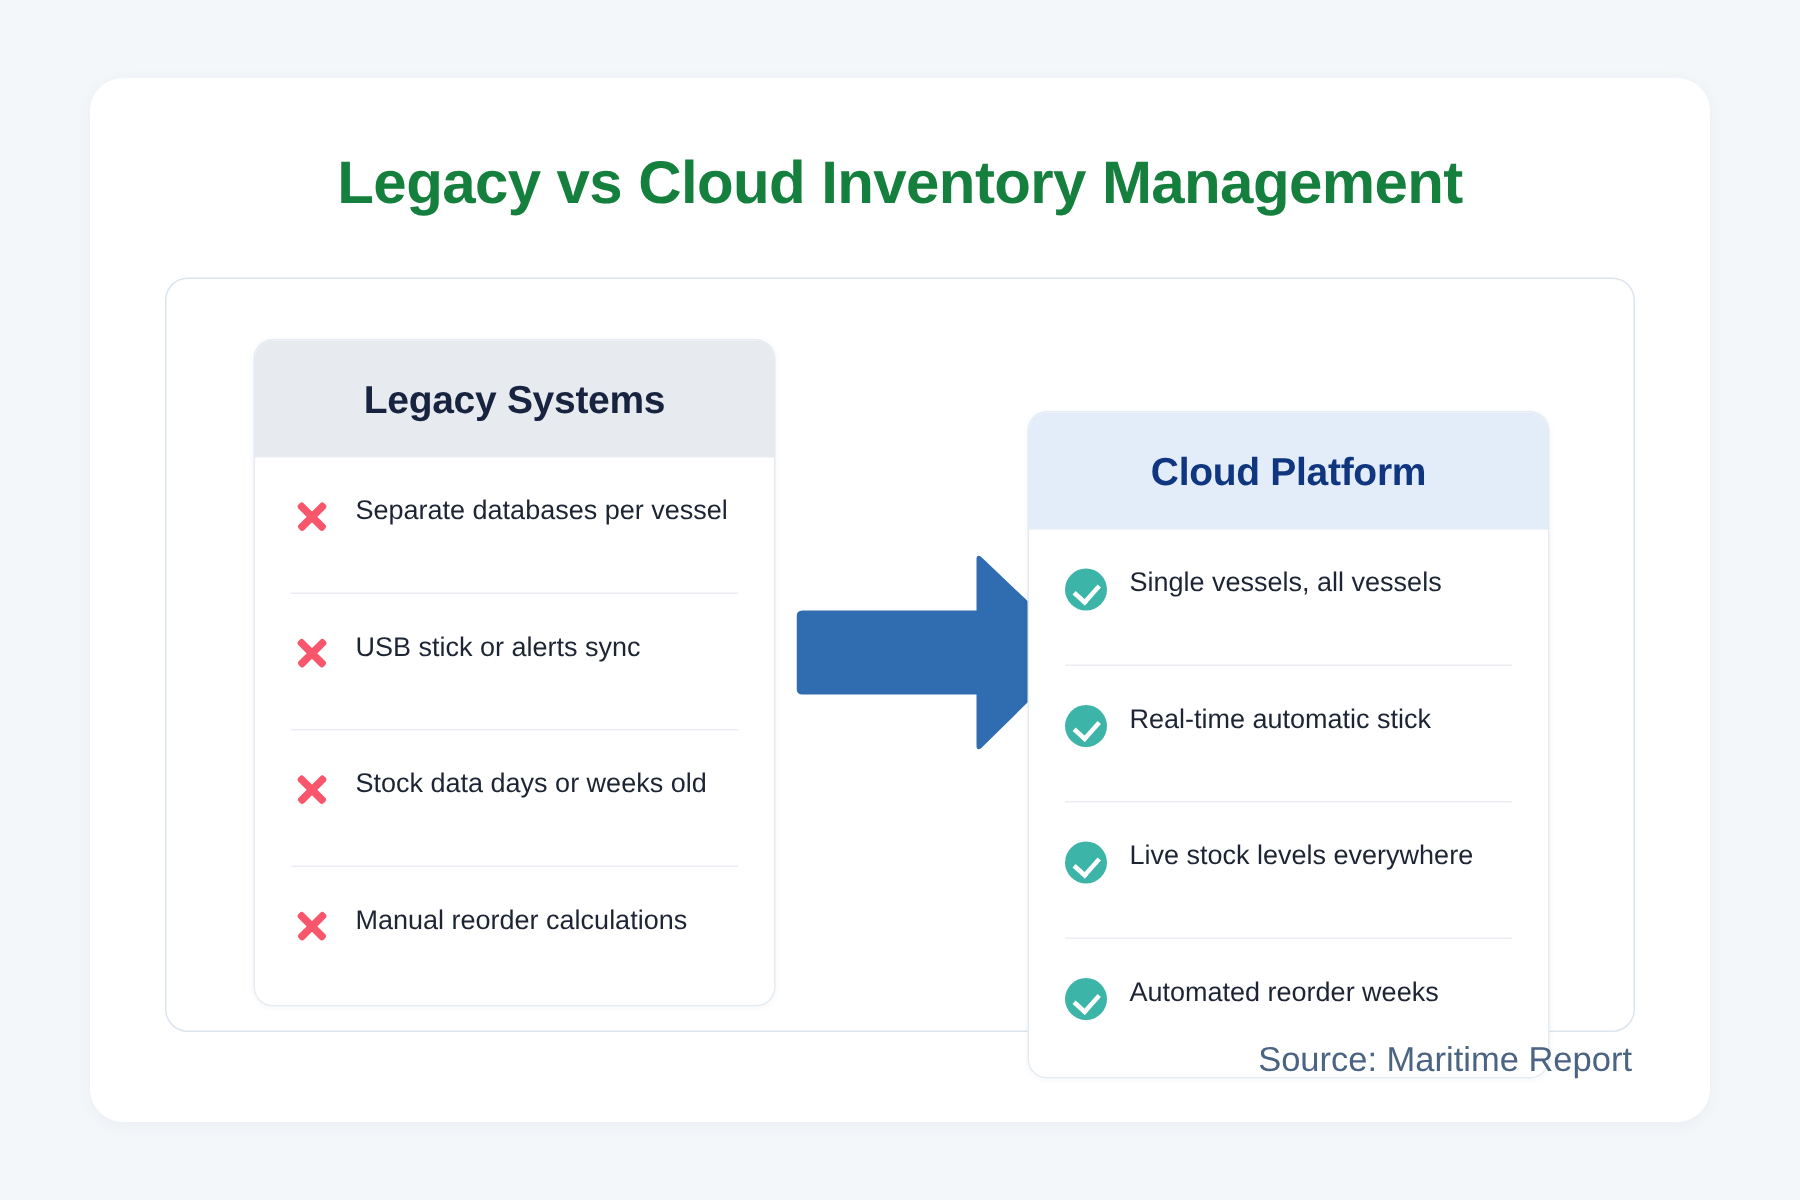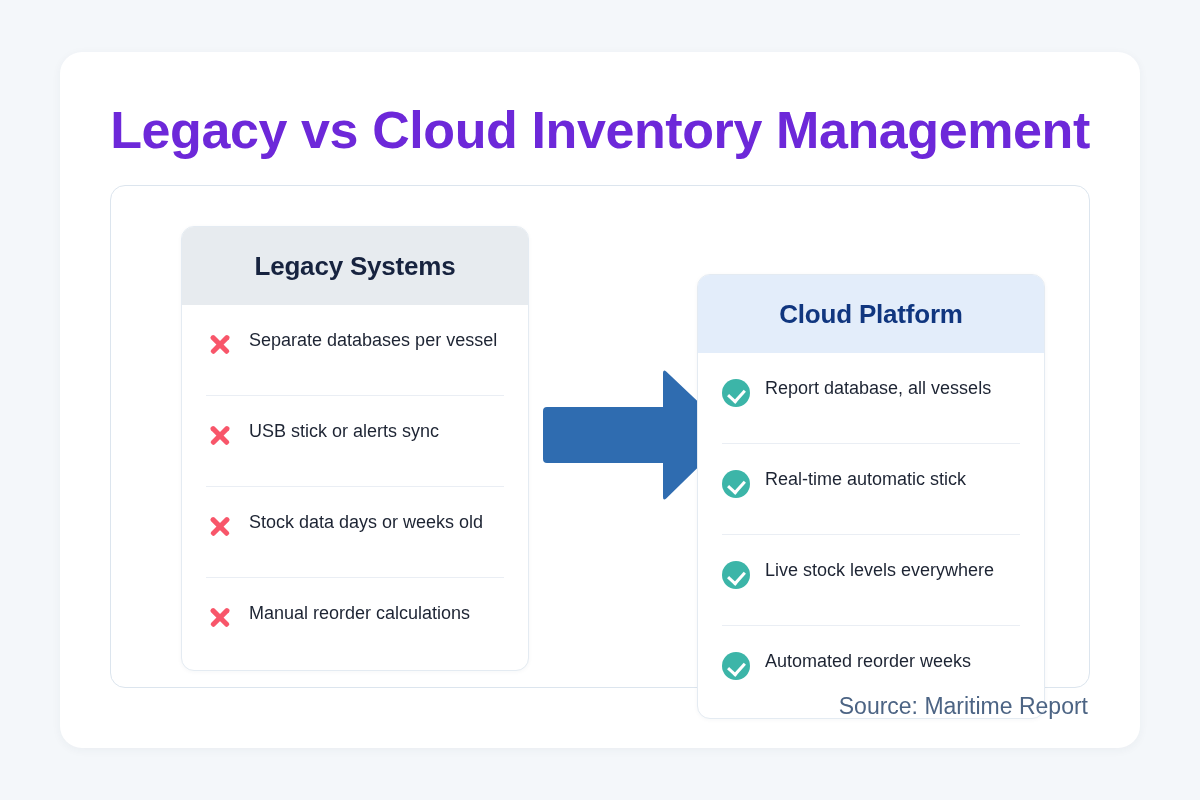--- a/index.html
+++ b/index.html
@@ -32,41 +32,41 @@
     box-shadow: 0 2px 10px rgba(36, 55, 85, 0.05);
   }
 
   
   .title {
     position: absolute;
     left: 0;
     top: 48px;
     width: 100%;
     text-align: center;
-    font-size: 52px;
+    font-size: 40px;
     font-weight: bold;
     letter-spacing: -0.4px;
-    color: #6d28d9;
+    color: #15803d;
   }
 
   
   .panel {
     position: absolute;
     left: 50px;
     top: 133px;
     width: 980px;
     height: 503px;
     border: 1.4px solid #dce5ee;
     border-radius: 15px;
   }
 
   
   .columns {
     position: absolute;
-    left: 12px;
+    left: 0;
     top: 0;
     width: 100%;
     height: 100%;
   }
 
   .col {
     position: absolute;
     top: 40px;
     width: 348px;
     height: 445px;
@@ -216,21 +216,21 @@
             <path d="M4 38 h116 V4 q0-4 3.2-1.6 L186 62 q4 3 0 6 L123.2 129.6 Q120 132 120 128 V94 H4 q-4 0-4-4 V42 q0-4 4-4 Z" fill="#2f6cb0"></path>
           </svg>
         </div>
 
         <div class="col col-cloud">
           <div class="col-head head-cloud">Cloud Platform</div>
           <div class="col-body">
 
             <div class="item">
               <span class="check-circle"></span>
-              <span class="item-text">Report database, all vessels</span>
+              <span class="item-text">Single vessels, all vessels</span>
             </div>
 
             <div class="item">
               <span class="check-circle"></span>
               <span class="item-text">Real-time automatic stick</span>
             </div>
 
             <div class="item">
               <span class="check-circle"></span>
               <span class="item-text">Live stock levels everywhere</span>

